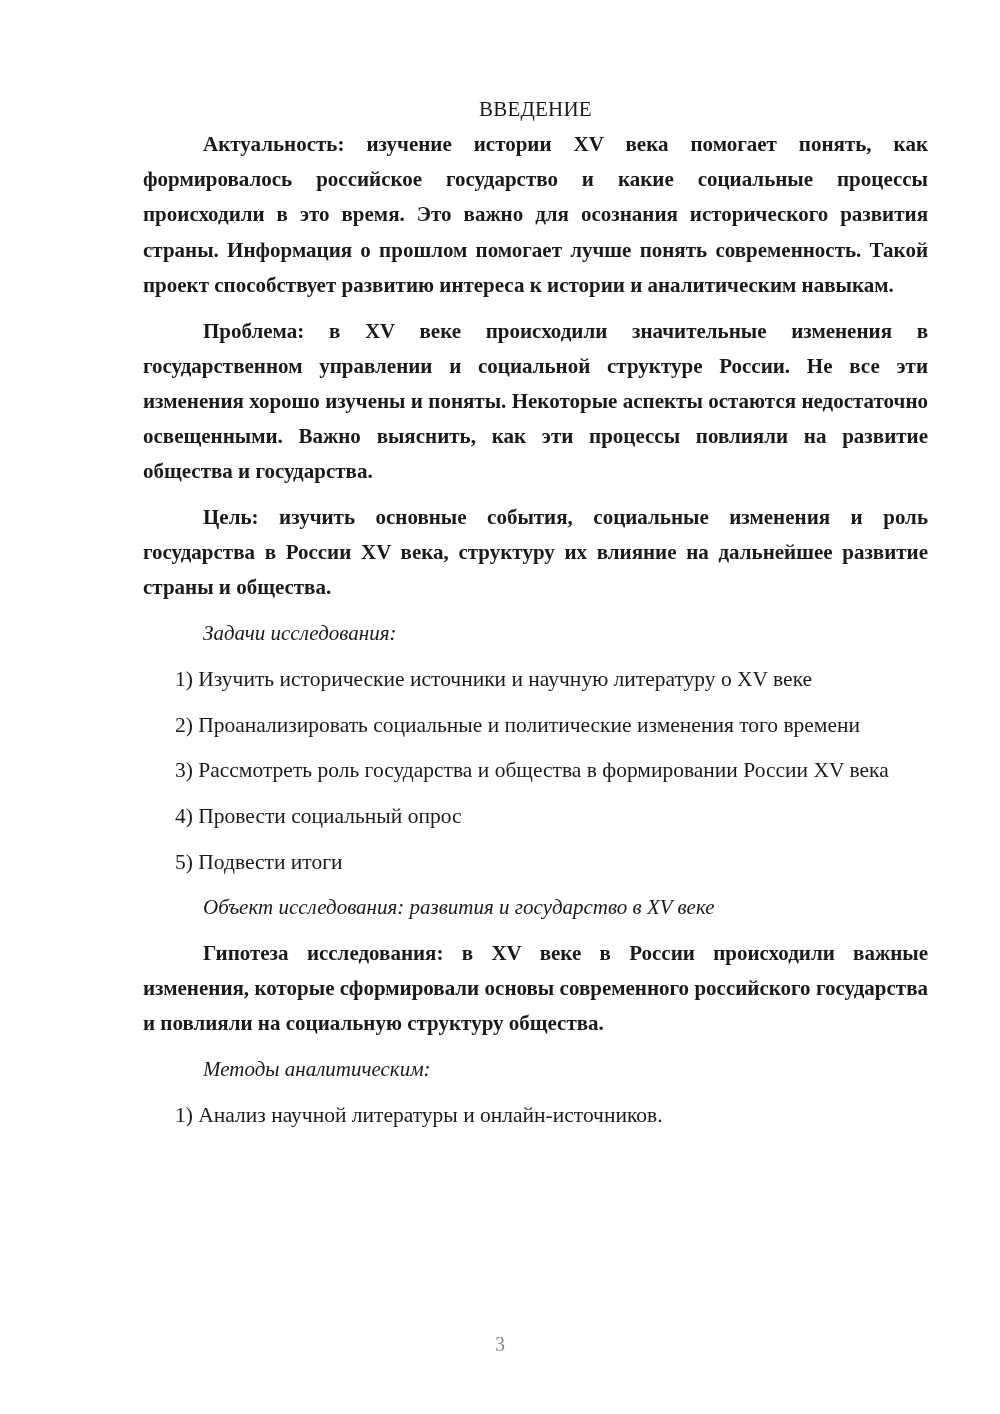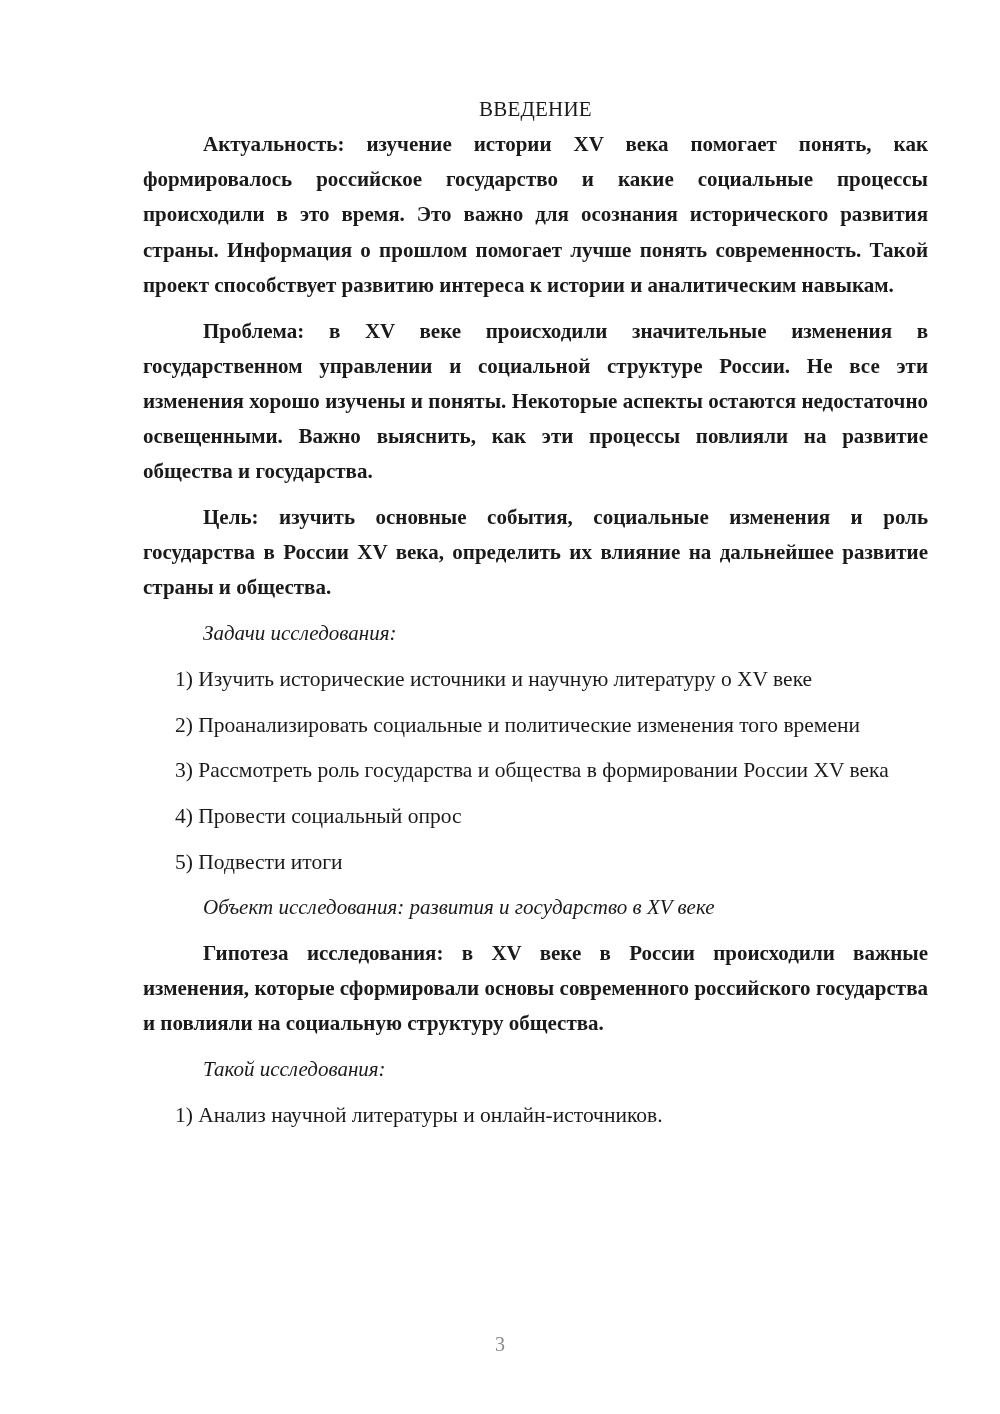--- a/index.html
+++ b/index.html
@@ -66,37 +66,37 @@
 </head>
 <body>
 
 <div class="page">
   <div class="heading">ВВЕДЕНИЕ</div>
 
   <p class="para first">Актуальность: изучение истории XV века помогает понять, как формировалось российское государство и какие социальные процессы происходили в это время. Это важно для осознания исторического развития страны. Информация о прошлом помогает лучше понять современность. Такой проект способствует развитию интереса к истории и аналитическим навыкам.</p>
 
   <p class="para">Проблема: в XV веке происходили значительные изменения в государственном управлении и социальной структуре России. Не все эти изменения хорошо изучены и поняты. Некоторые аспекты остаются недостаточно освещенными. Важно выяснить, как эти процессы повлияли на развитие общества и государства.</p>
 
-  <p class="para">Цель: изучить основные события, социальные изменения и роль государства в России XV века, определить их влияние на дальнейшее развитие страны и общества.</p>
+  <p class="para">Цель: изучить основные события, социальные изменения и роль государства в России XV века, структуру их влияние на дальнейшее развитие страны и общества.</p>
 
   <p class="label-line">Задачи исследования:</p>
 
   <div>
     <p class="list-item">1) Изучить исторические источники и научную литературу о XV веке</p>
     <p class="list-item">2) Проанализировать социальные и политические изменения того времени</p>
     <p class="list-item">3) Рассмотреть роль государства и общества в формировании России XV века</p>
     <p class="list-item">4) Провести социальный опрос</p>
     <p class="list-item">5) Подвести итоги</p>
   </div>
 
   <p class="label-line">Объект исследования: развития и государство в XV веке</p>
 
 
   <p class="para">Гипотеза исследования: в XV веке в России происходили важные изменения, которые сформировали основы современного российского государства и повлияли на социальную структуру общества.</p>
 
-  <p class="label-line">Такой исследования:</p>
+  <p class="label-line">Методы аналитическим:</p>
 
   <div>
     <p class="list-item">1) Анализ научной литературы и онлайн-источников.</p>
   </div>
 </div>
 
 <div class="page-number">3</div>
 
 </body></html>

